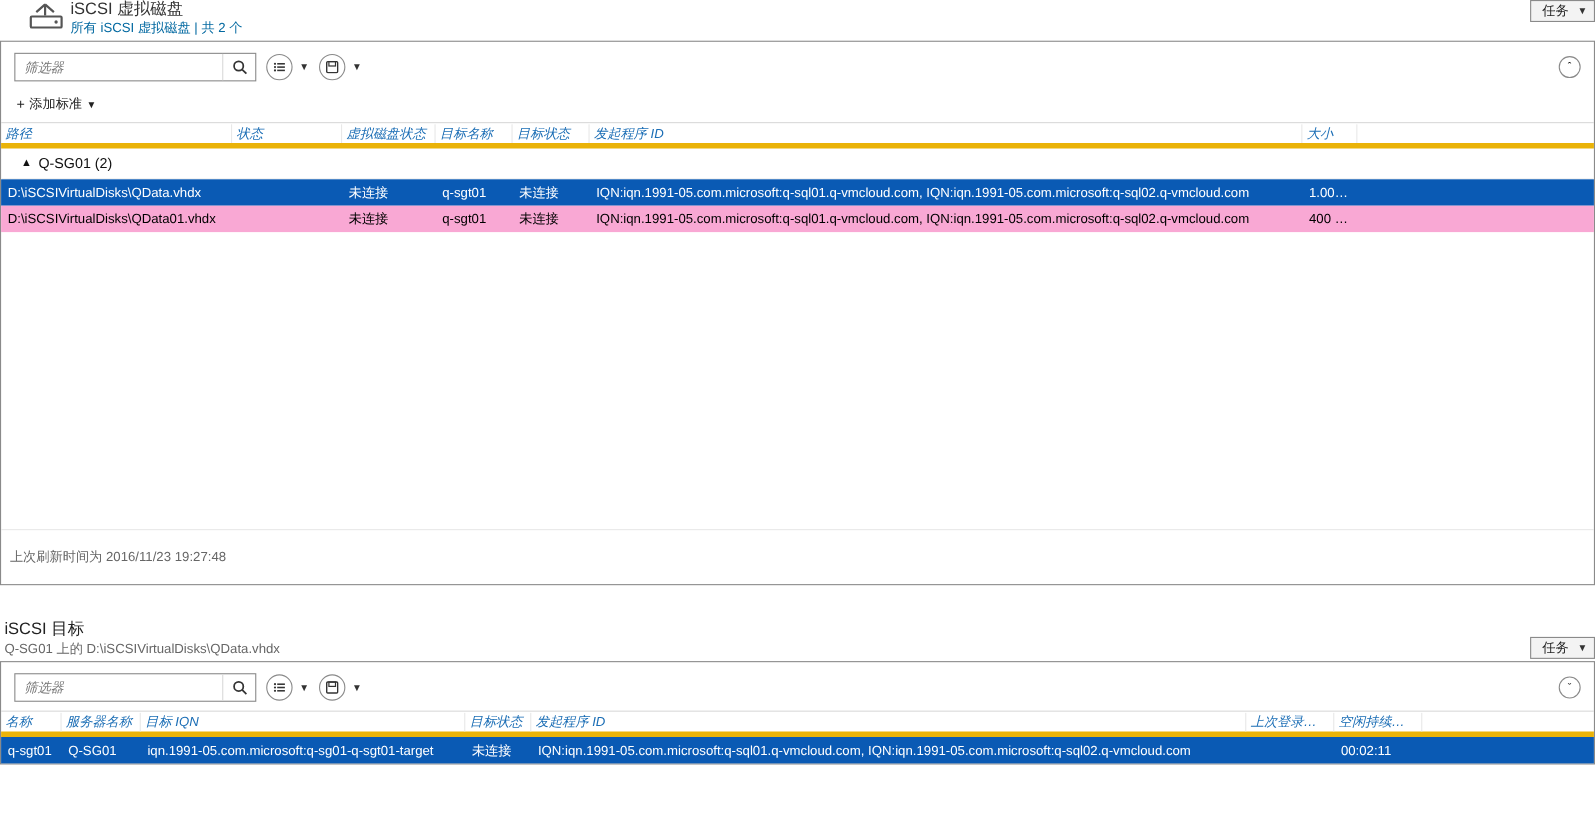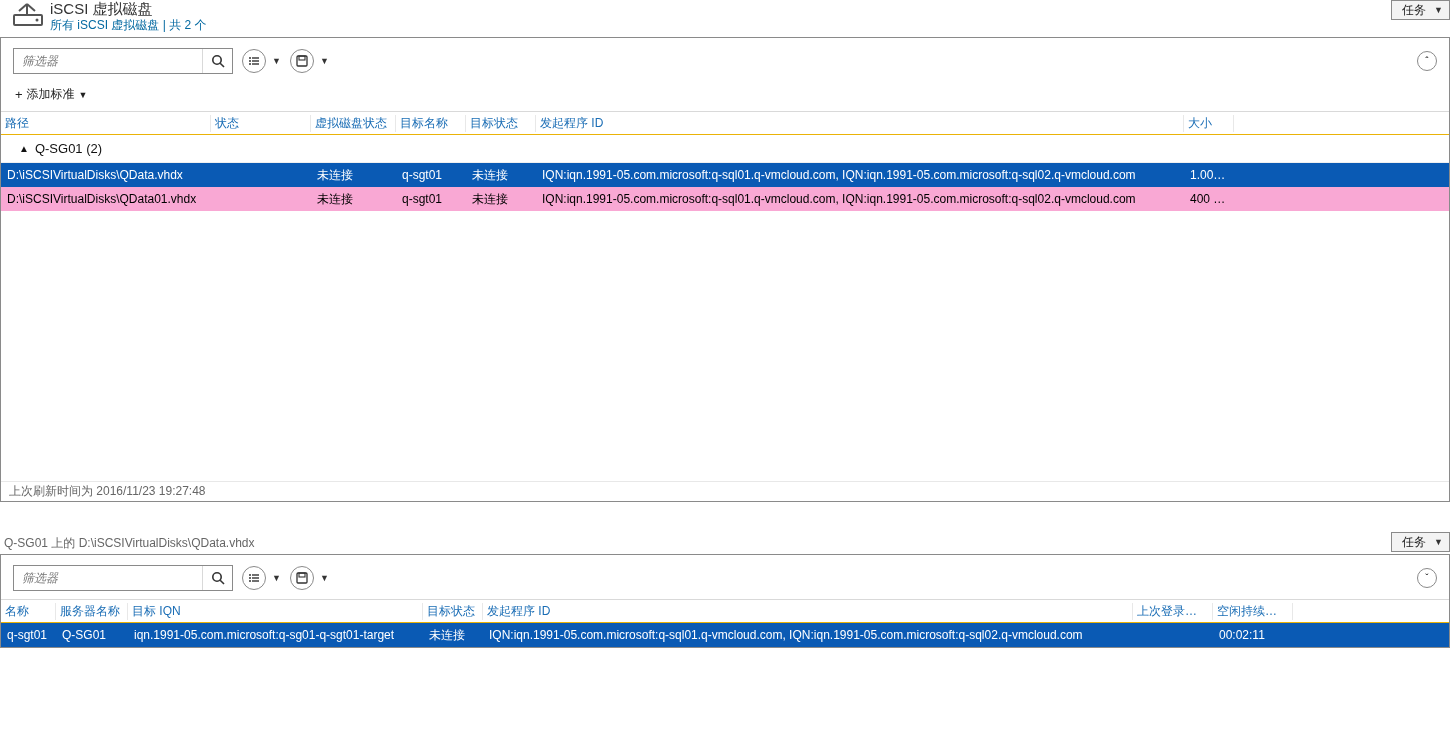--- a/index.html
+++ b/index.html
@@ -9,21 +9,21 @@
     background: #fff;
     color: #000;
     width: 1450px;
   }
   .panel { margin-bottom: 30px; }
 
   
   .panel-header {
     display: flex;
     align-items: flex-start;
-    padding: 0 0 4px 10px;
+    padding: 0 0 4px 24px;
     justify-content: space-between;
   }
   .header-icon {
     width: 38px; height: 30px;
     display: flex; align-items: center; justify-content: center;
   }
   .header-text { flex: 0 0 auto; padding-left: 2px; }
   .header-title { font-size: 15px; color: #333; line-height: 18px; }
   .header-sub   { font-size: 12px; color: #0369a1; line-height: 15px; }
   .spacer { flex: 1 1 auto; }
@@ -97,22 +97,22 @@
     display:flex; align-items:center; gap:4px;
     cursor:pointer;
   }
   .addcrit .plus { font-size: 13px; }
   .addcrit .caret { font-size: 9px; }
 
   
   .col-header {
     display: grid;
     border-top: 1px solid #d9d9d9;
-    border-bottom: 1px solid #eab308;
-    height: 24px; align-items: center;
+    border-bottom: 5px solid #eab308;
+    height: 24px; align-items: center; font-style: italic;
   }
   .col-header div {
     font-size: 12px; color: #1a6db5;
     padding: 0 4px;
     white-space: nowrap; overflow: hidden; text-overflow: ellipsis;
     border-right: 1px solid #e8e8e8;
   }
   .col-header div:last-child { border-right: none; }
 
   
@@ -135,21 +135,21 @@
   }
   .group-row .tri { font-size: 10px; }
 
   .row.selected { background: #0a5ab4; color:#fff; }
   .row.normal { background: #f9a8d4; color:#000; }
   .gridA-body { min-height: 346px; }
 
   .status-line {
     border-top: 1px solid #e8e8e8;
     color:#666; font-size:12px;
-    padding: 1px 8px;
+    padding: 16px 8px;
   }
 
   
   .panel2-header {
     padding: 0 0 2px 4px;
     display:flex; align-items:flex-end;
   }
   .panel2-title { font-size: 15px; color:#222; }
   .panel2-sub { font-size: 12px; color:#666; margin-top:1px; }
 
@@ -274,20 +274,21 @@
     </div>
 
     <div class="status-line">上次刷新时间为 2016/11/23 19:27:48</div>
   </div>
 </div>
 
 <div class="panel">
 
   <div class="panel2-header">
     <div style="flex:0 0 auto">
+      <div class="panel2-title">iSCSI 目标</div>
       <div class="panel2-sub">Q-SG01 上的 D:\iSCSIVirtualDisks\QData.vhdx</div>
     </div>
     <div class="spacer"></div>
     <div class="tasks-btn">
       <span>任务</span>
       <span class="caret">▼</span>
     </div>
   </div>
 
   <div class="region gridB">

